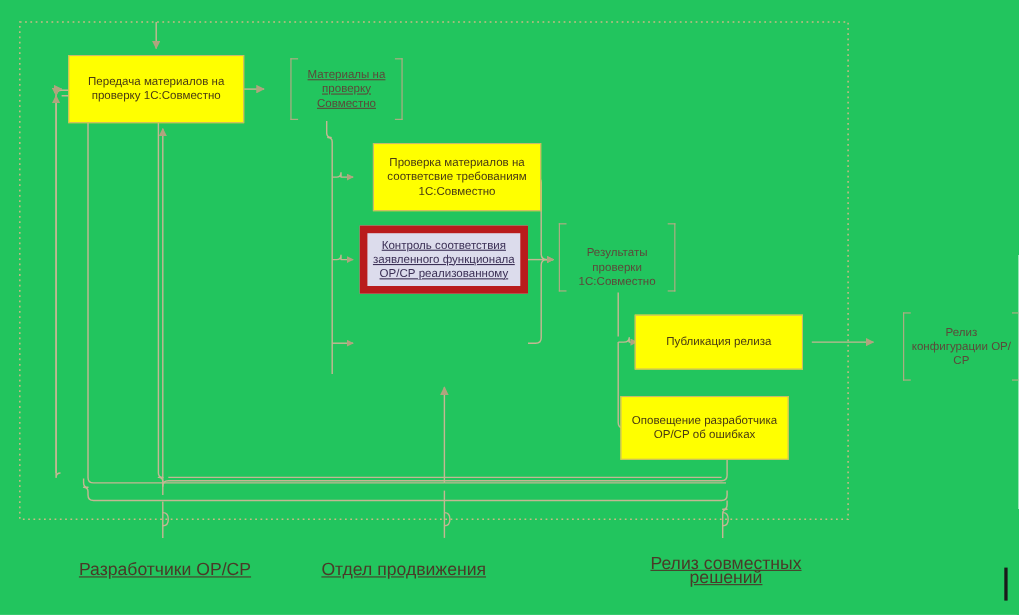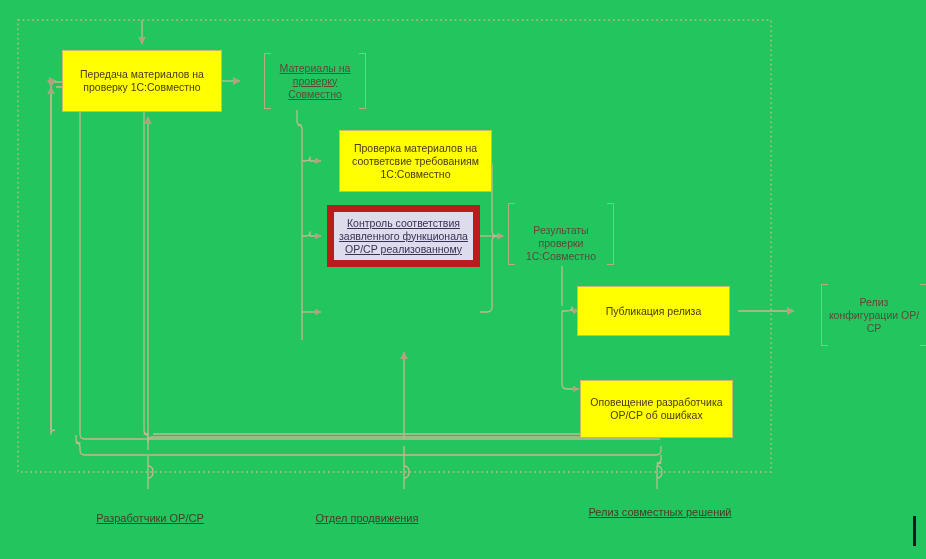--- a/index.html
+++ b/index.html
@@ -72,21 +72,21 @@
     border-left: 1px solid #b9ab86;
   }
   .bracket-right {
     right: 0;
     border-right: 1px solid #b9ab86;
   }
   .lane-label {
     position: absolute;
     text-align: center;
     font-family: "Liberation Sans", sans-serif;
-    font-size: 11px;
+    font-size: 16px;
     line-height: 13px;
     color: #4a3a28;
   }
   .lane-label .ntext {
     text-decoration: underline;
   }
   .caret {
     position: absolute;
     width: 3px;
     background: #1a1a1a;
@@ -186,21 +186,21 @@
   <div class="node artifact" style="left:508px; top:203px; width:106px; height:62px;align-items:flex-end;">
     <span class="bracket-left"></span>
     <span class="bracket-right"></span>
     <span class="ntext">Результаты проверки 1С:Совместно</span>
   </div>
 
   <div class="node activity" style="left:577px; top:286px; width:153px; height:50px;">
     <span class="ntext">Публикация релиза</span>
   </div>
 
-  <div class="node activity" style="left:580px; top:360px; width:153px; height:58px;margin-top:20px;">
+  <div class="node activity" style="left:564px; top:360px; width:153px; height:58px;">
     <span class="ntext">Оповещение разработчика ОР/СР об ошибках</span>
   </div>
 
   <div class="node artifact" style="left:821px; top:284px; width:106px; height:62px;text-align:center;">
     <span class="bracket-left"></span>
     <span class="bracket-right"></span>
     <span class="ntext">Релиз конфигурации ОР/СР</span>
   </div>
 
   <div class="lane-label" style="left:70px; top:512px; width:160px;">

